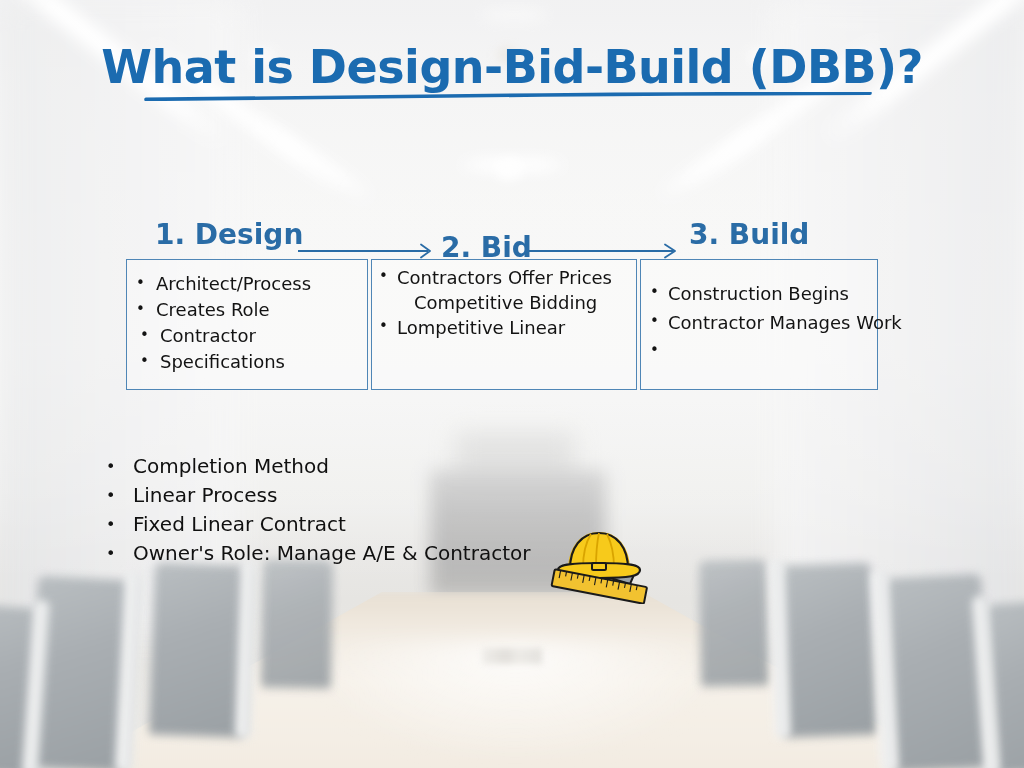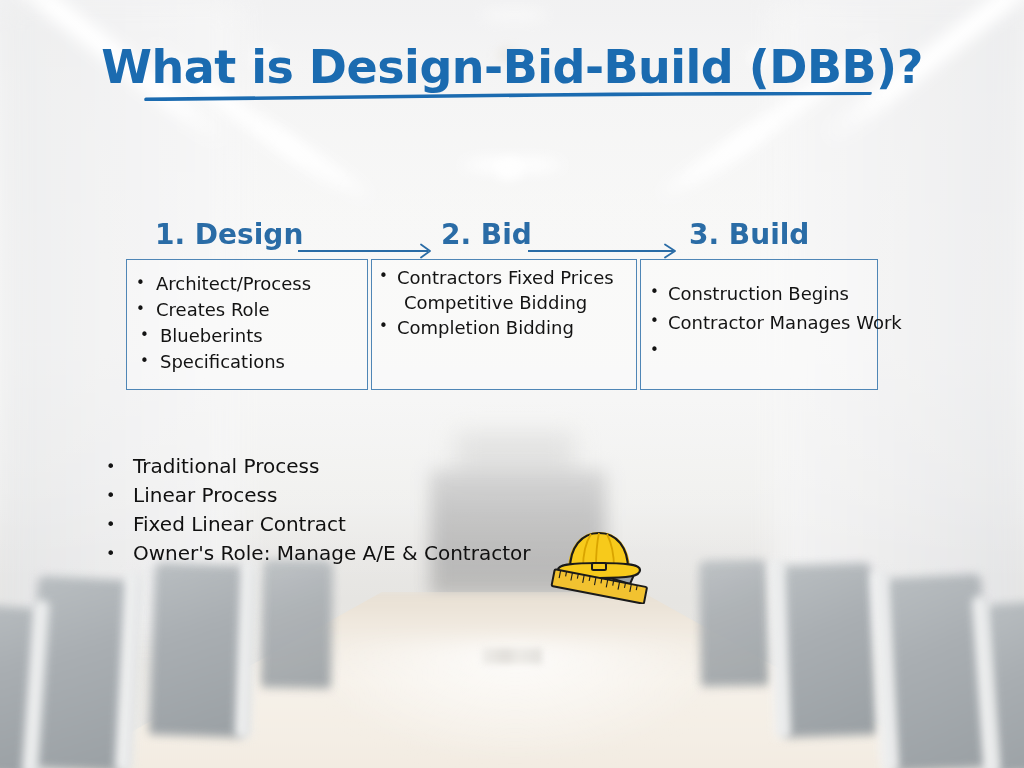--- a/index.html
+++ b/index.html
@@ -209,21 +209,21 @@
   .step-label {
     position: absolute;
     top: 0;
     font-family: "DejaVu Sans", sans-serif;
     font-size: 28px;
     font-weight: 700;
     color: #2a6ca6;
     white-space: nowrap;
   }
   .step-label.s1 { left: 155px; }
-  .step-label.s2 { left: 441px; }
+  .step-label.s2 { left: 441px; margin-top: 13px; }
   .step-label.s3 { left: 689px; }
   .arrow { position: absolute; top: 24px; }
   .arrow.a1 { left: 297px; }
   .arrow.a2 { left: 527px; }
 
   
   .box {
     position: absolute;
     top: 259px;
     border: 1.6px solid #4f86b6;
@@ -266,21 +266,21 @@
   .b1 li .blt { top: 5px; }
   .b1 li:nth-child(3) { padding-left: 24px; }
   .b1 li:nth-child(3) .blt { left: 4px; }
   .b1 li:nth-child(4) { padding-left: 24px; }
   .b1 li:nth-child(4) .blt { left: 4px; }
 
   
   .b2 ul { padding: 5px 0 0 7px; }
   .b2 li { font-size: 18px; line-height: 25px; padding-left: 18px; }
   .b2 li .blt { top: 4px; }
-  .b2 li .sub { margin-left: 7px; }
+  .b2 li .sub { margin-left: 17px; }
 
   
   .b3 ul { padding: 19px 0 0 9px; }
   .b3 li { font-size: 18px; line-height: 29px; padding-left: 18px; }
   .b3 li .blt { top: 6px; }
 
   
   .facts {
     position: absolute;
     left: 106px; top: 452px;
@@ -386,39 +386,39 @@
         <li>
           <span class="blt">•</span>
           <span>Architect/Process</span>
         </li>
         <li>
           <span class="blt">•</span>
           <span>Creates Role</span>
         </li>
         <li>
           <span class="blt">•</span>
-          <span>Blueberints</span>
+          <span>Contractor</span>
         </li>
         <li>
           <span class="blt">•</span>
           <span>Specifications</span>
         </li>
       </ul>
     </div>
 
     <div class="box b2">
       <ul>
         <li>
           <span class="blt">•</span>
-          <span>Contractors Fixed Prices</span>
+          <span>Contractors Offer Prices</span>
           <span class="sub">Competitive Bidding</span>
         </li>
         <li>
           <span class="blt">•</span>
-          <span>Completion Bidding</span>
+          <span>Lompetitive Linear</span>
         </li>
       </ul>
     </div>
 
     <div class="box b3">
       <ul>
         <li>
           <span class="blt">•</span>
           <span>Construction Begins</span>
         </li>
@@ -428,21 +428,21 @@
         </li>
         <li>
           <span class="blt">•</span>
         </li>
       </ul>
     </div>
 
     <ul class="facts">
       <li>
         <span class="blt">•</span>
-        <span>Traditional Process</span>
+        <span>Completion Method</span>
       </li>
       <li>
         <span class="blt">•</span>
         <span>Linear Process</span>
       </li>
       <li>
         <span class="blt">•</span>
         <span>Fixed Linear Contract</span>
       </li>
       <li>

